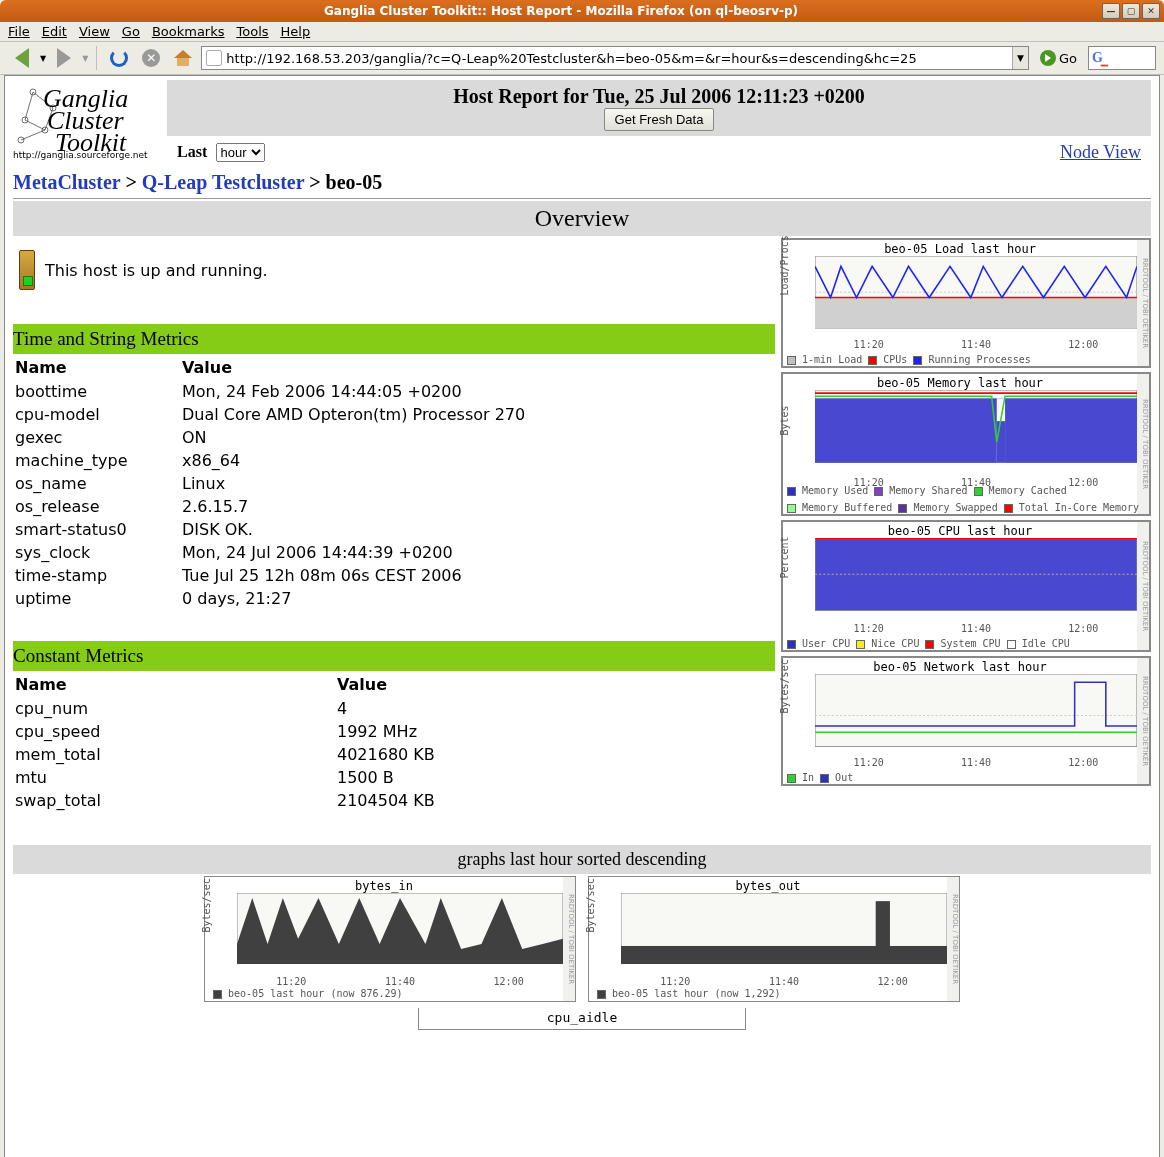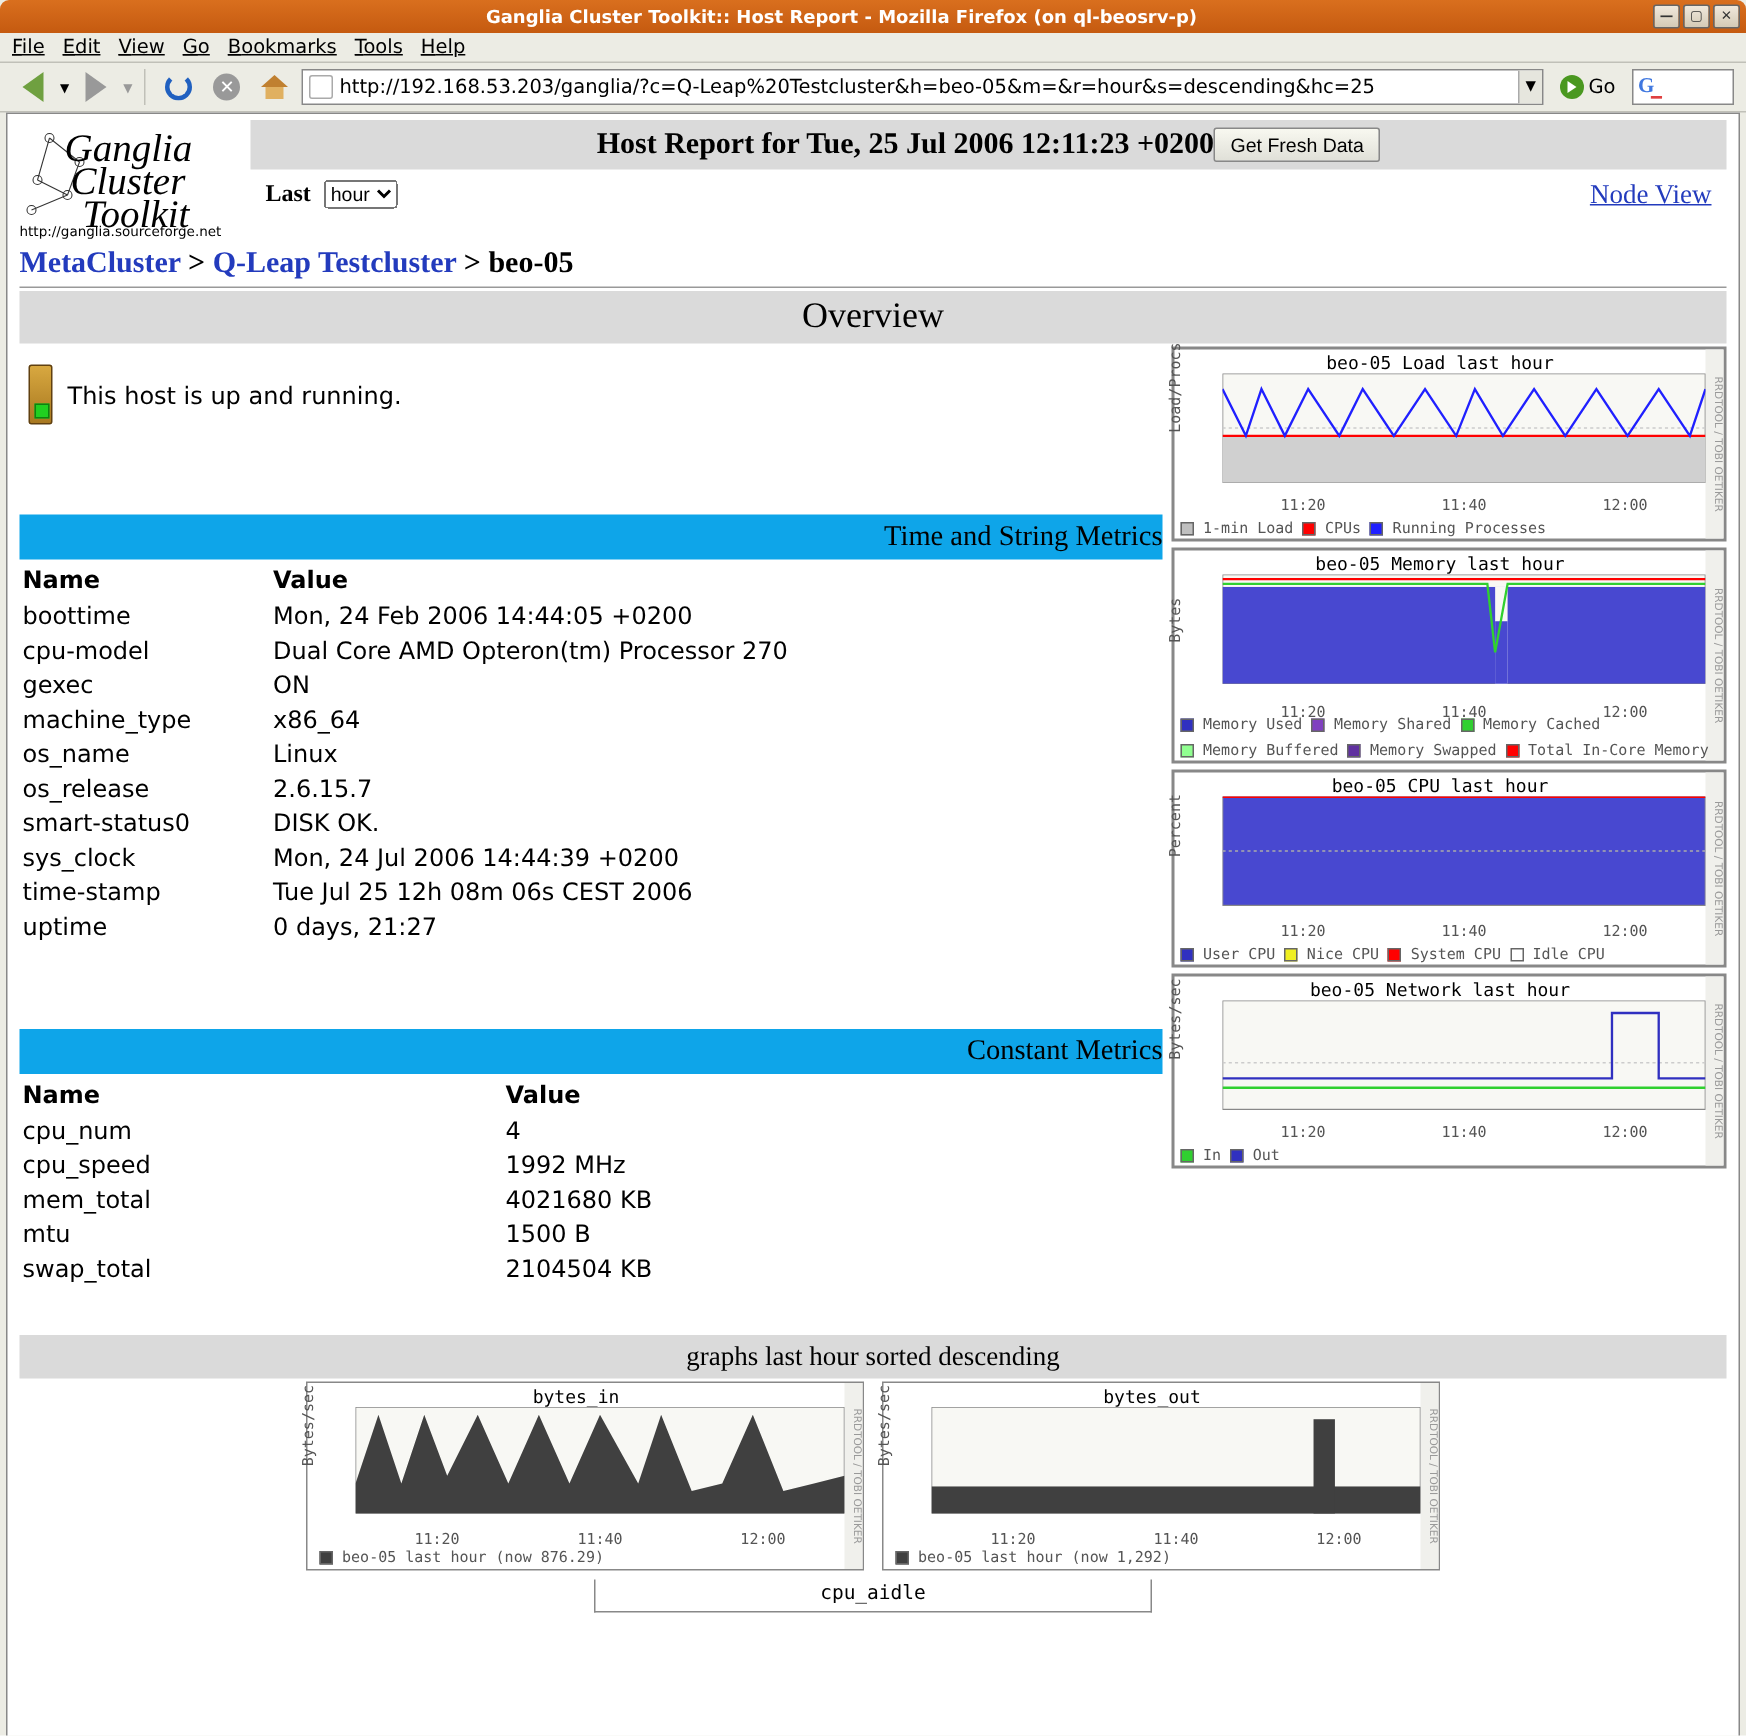--- a/index.html
+++ b/index.html
@@ -81,20 +81,21 @@
 .ct-logo .ln2 { position:absolute; top:26px; left:34px; font-size:26px; font-family: Georgia, serif;}
 .ct-logo .ln3 { position:absolute; top:48px; left:42px; font-size:26px; font-family: Georgia, serif;}
 .ct-logo .url { position:absolute; bottom:2px; left:0; font-size:9px; font-style:normal;}
 .ct-header-main { flex:1; }
 .bar-grey {
   background:#dadada;
   padding:5px 10px;
   display:flex;
   justify-content:center;
   align-items:center;
+  flex-direction:column;
 }
 .bar-grey h1 { font-family: Georgia, serif; font-size:20px; font-weight:bold; }
 .btn-fresh {
   background: linear-gradient(#f8f8f0, #e0e0d8);
   border:1px solid #888;
   padding:3px 10px;
   font-size:13px;
   border-radius:2px;
   cursor:pointer;
 }
@@ -114,21 +115,21 @@
   margin: 2px 0;
 }
 .main-split { display:flex; gap:6px; }
 .left-col { flex:1; }
 .right-col { width:370px; }
 .host-status-row { display:flex; align-items:flex-end; gap:4px; padding:4px 0;}
 .host-icon { width:28px; height:48px; position:relative; }
 .host-icon .chassis { position:absolute; bottom:0; left:6px; width:16px; height:40px; background:linear-gradient(#d8a840,#a87820); border:1px solid #604010; border-radius:2px;}
 .host-icon .led { position:absolute; bottom:4px; left:10px; width:10px; height:10px; background:#20d020; border:1px solid #108010;}
 .host-status-text { font-size:16px; padding-bottom:10px;}
-.subsection-title { background:#0ea5e9; font-family: Georgia, serif; font-size:19px; text-align:right; padding:4px 0;margin-top:26px;}
+.subsection-title { background:#84cc16; font-family: Georgia, serif; font-size:19px; text-align:left; padding:4px 0;}
 .metrics-table { width:100%; font-size:16px; }
 .metrics-table th { text-align:left; font-weight:bold; padding:2px 0;}
 .metrics-table td { padding:1px 0; }
 .metrics-table .col-name { width:165px;}
 .const-row .col-name { width:320px; }
 .chart-box {
   border:2px solid #888;
   background:white;
   margin-bottom:4px;
   position:relative;
@@ -136,21 +137,21 @@
 }
 .chart-title { position:absolute; top:2px; left:0; right:12px; text-align:center; font-family:"DejaVu Sans Mono", monospace; font-size:12px;}
 .chart-svg { position:absolute; top:16px; left:32px; right:12px; bottom:28px; }
 .chart-ylabel { position:absolute; left:1px; top:40%; transform: rotate(-90deg); transform-origin:left; font-family:"DejaVu Sans Mono", monospace; font-size:10px; color:#555;}
 .chart-ticks { position:absolute; left:32px; right:12px; bottom:16px; display:flex; justify-content:space-around; font-family:"DejaVu Sans Mono", monospace; font-size:10px; color:#555;}
 .chart-legend { position:absolute; bottom:1px; left:4px; right:4px; font-family:"DejaVu Sans Mono", monospace; font-size:10px; color:#555; display:flex; flex-wrap:wrap; gap:6px; line-height:1.1;}
 .legend-sw { display:inline-block; width:9px; height:9px; border:1px solid #666; vertical-align:middle;}
 .right-stripe { position:absolute; right:0; top:0; bottom:0; width:12px; background:#f0f0ec; writing-mode:vertical-rl; font-size:7px; color:#999; text-align:center;}
 .bot-charts { display:flex; justify-content:center; gap:12px;}
 .bot-chart { width:372px; height:126px; border:1px solid #888; position:relative; background:white;}
-.bot-chart-title { width:372px; height:22px; border:1px solid #888; border-top:none; text-align:center; font-family:"DejaVu Sans Mono", monospace; font-size:13px; padding-top:2px;}
+.bot-chart-title { width:328px; height:22px; border:1px solid #888; border-top:none; text-align:center; font-family:"DejaVu Sans Mono", monospace; font-size:13px; padding-top:2px;}
 .bot-legend { position:absolute; bottom:2px; left:8px; font-family:"DejaVu Sans Mono", monospace; font-size:10px; color:#555;}
 </style>
 </head>
 <body>
 
 <div class="titlebar">
   <div style="width:18px"></div>
   <div class="titlebar-text">Ganglia Cluster Toolkit:: Host Report - Mozilla Firefox (on ql-beosrv-p)</div>
   <div class="win-btn">—</div>
   <div class="win-btn">▢</div>

